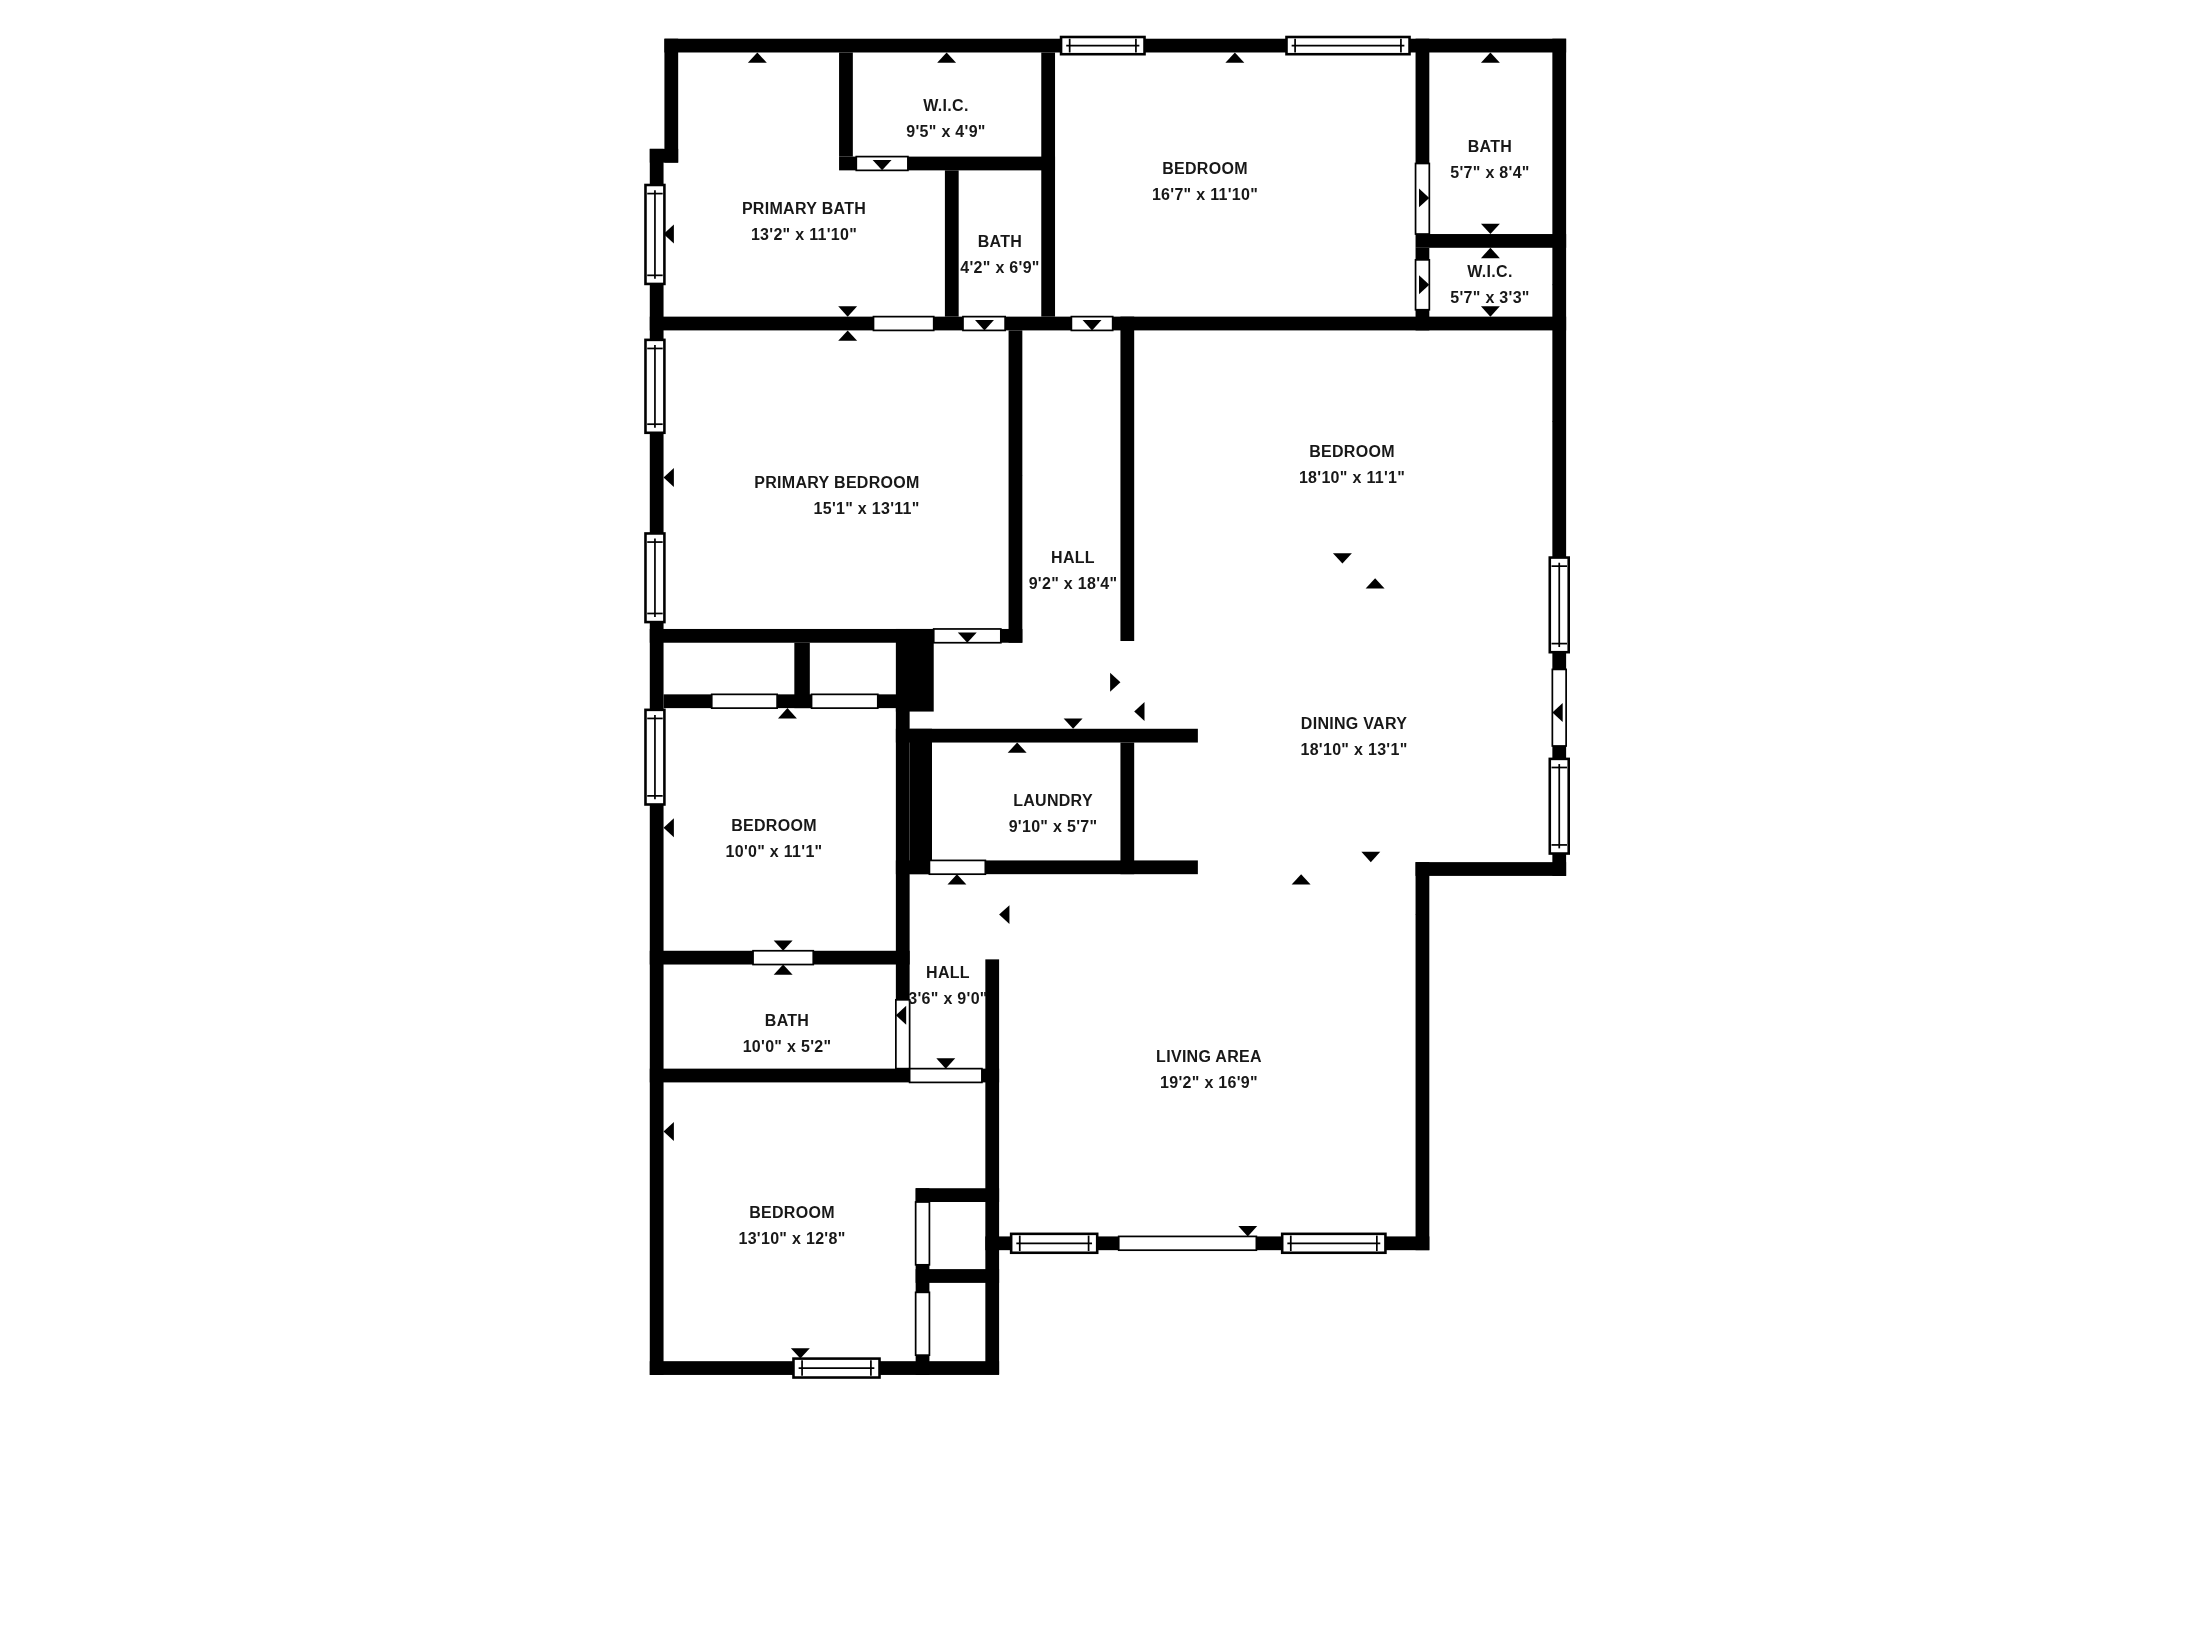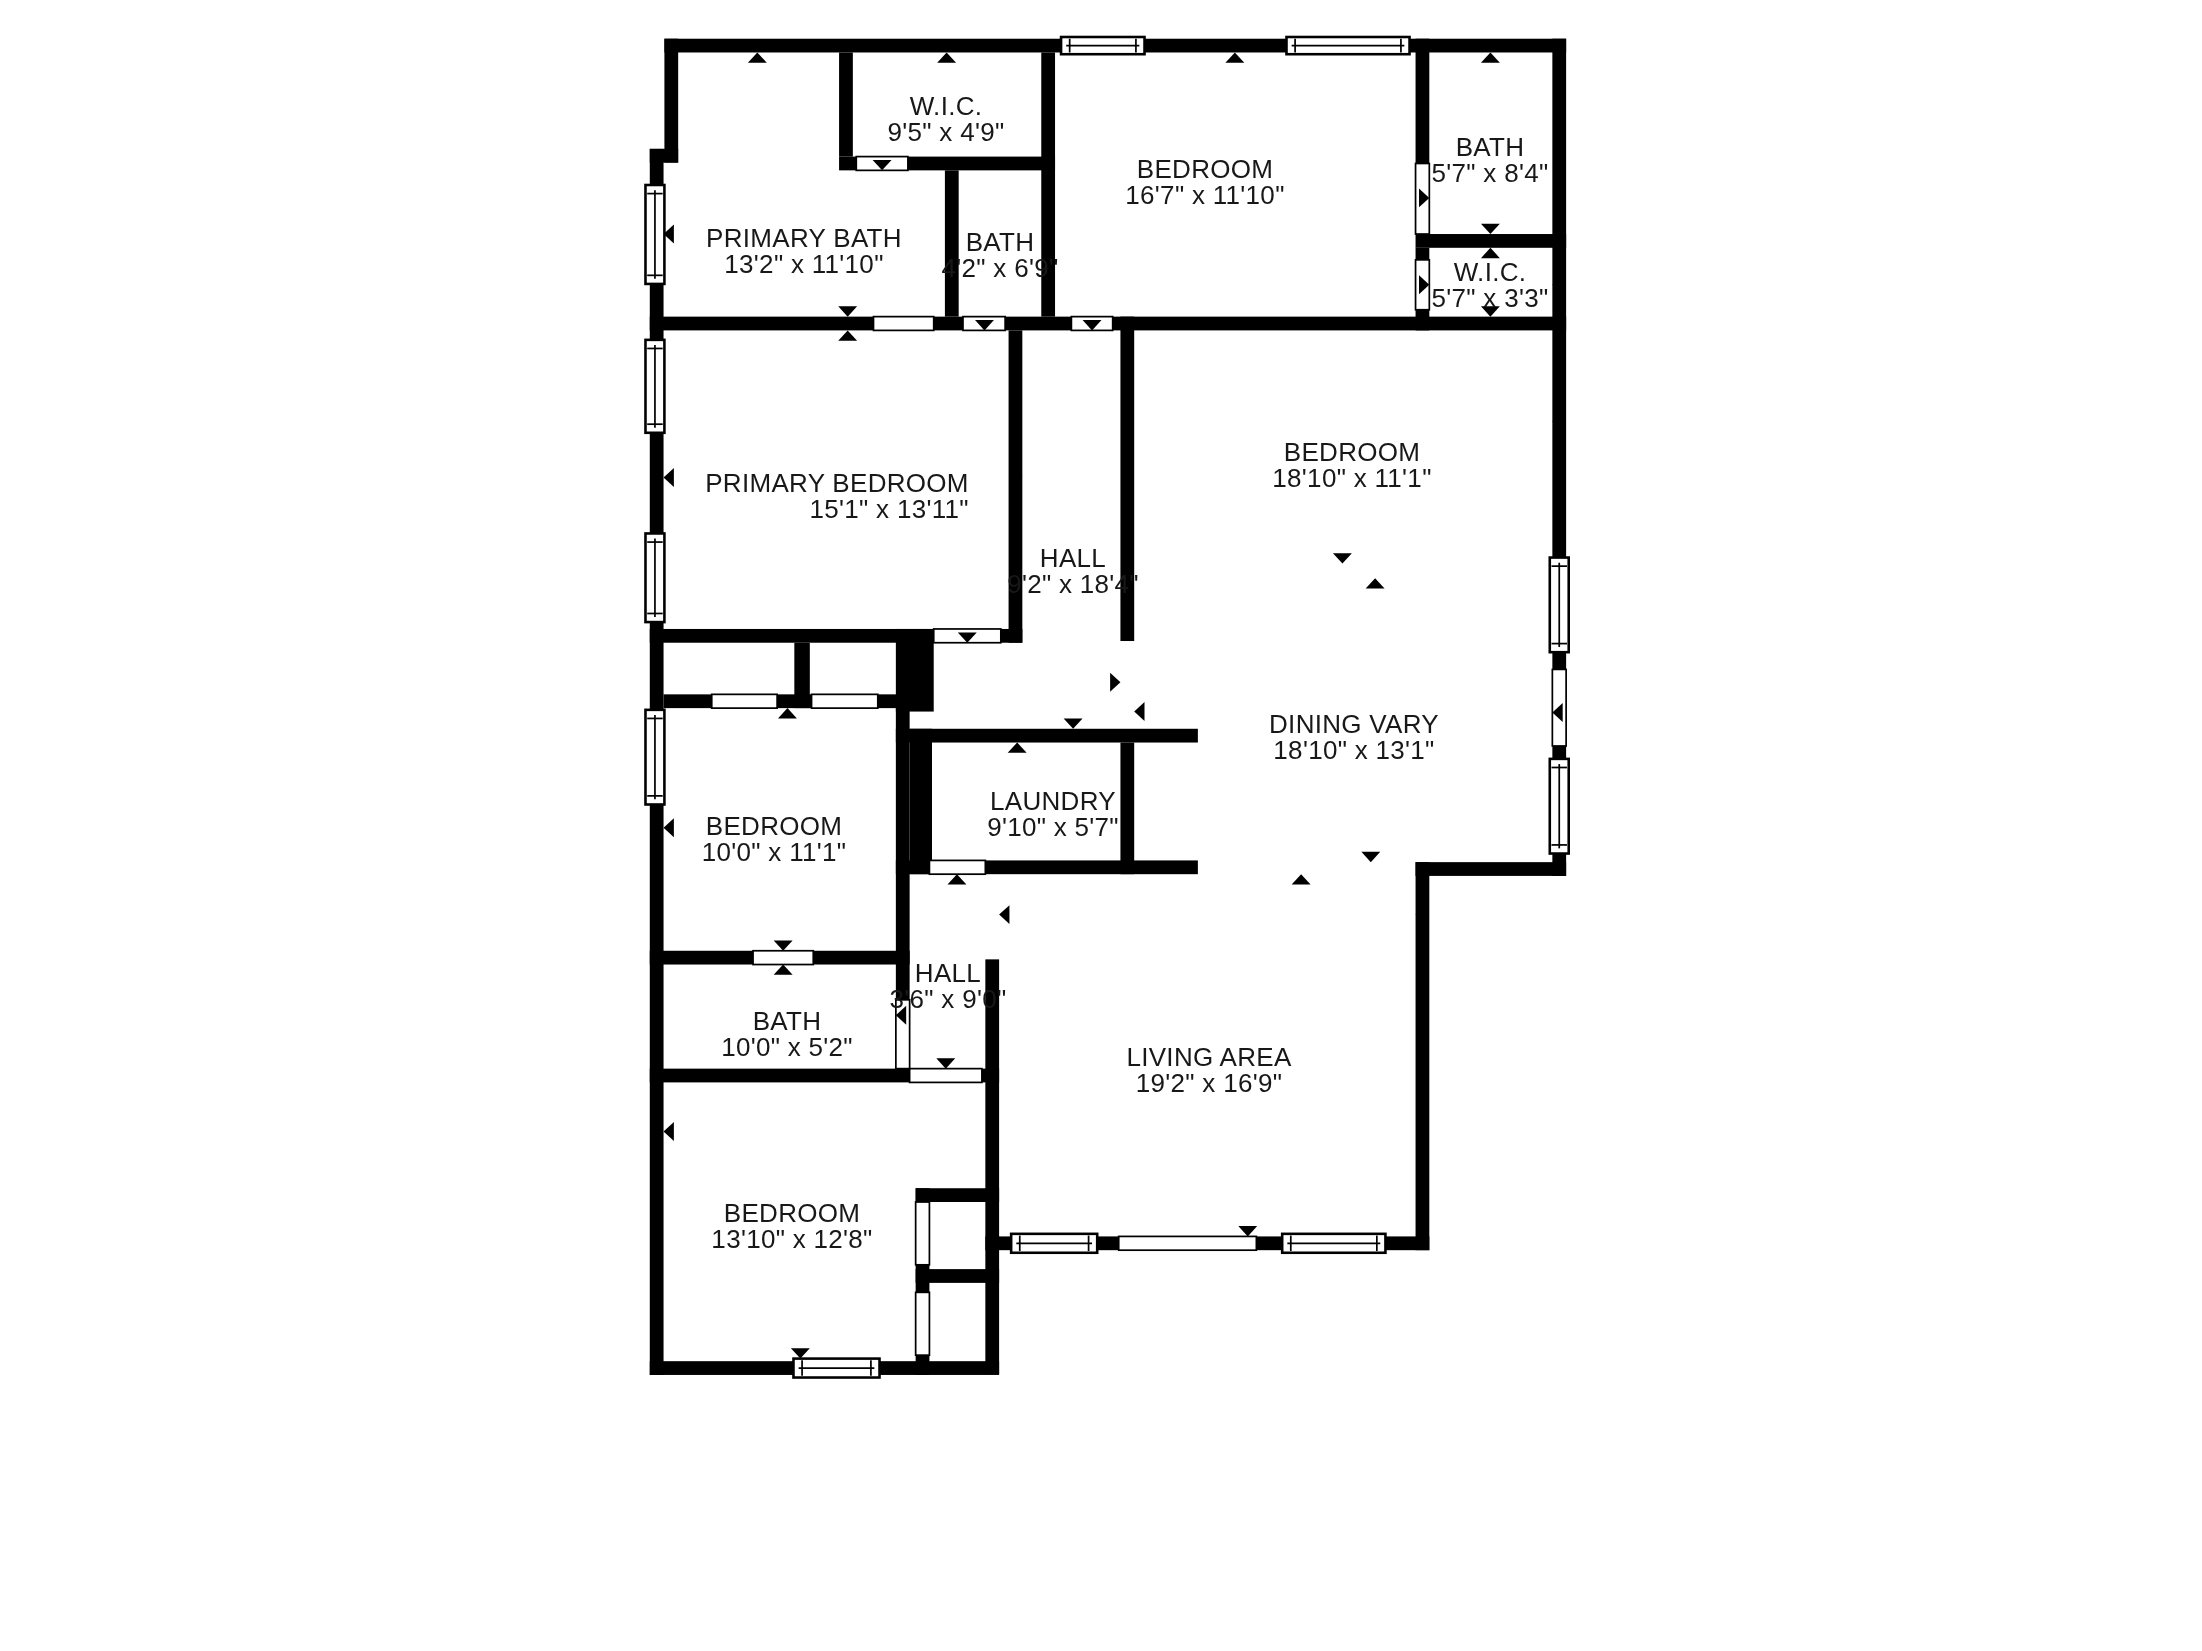--- a/index.html
+++ b/index.html
@@ -1,21 +1,21 @@
 <!DOCTYPE html>
 <html style="font-size:13.8px"><head>
 <meta charset="utf-8">
 <style>
   html,body{margin:0;padding:0;background:#ffffff;}
   .page{position:relative;width:2203px;height:1652px;background:#ffffff;overflow:hidden;
         font-family:"Liberation Sans",sans-serif;}
   .plan-svg{position:absolute;left:0;top:0;width:2203px;height:1652px;}
   .labels{position:absolute;left:0;top:0;width:2203px;height:1652px;pointer-events:none;}
   .room-label{position:absolute;transform:translate(-50%,-50%);text-align:center;
-              font-size:26px;line-height:26px;font-weight:400;color:#181818;
+              font-size:16px;line-height:26px;font-weight:700;color:#181818;
               white-space:nowrap;letter-spacing:0.3px;}
   .room-label .rn{}
   .room-label .rd{}
   .footer{position:absolute;left:1104px;top:1602px;transform:translateX(-50%);
           font-size:23px;letter-spacing:0.5px;color:#a9a9a9;white-space:nowrap;}
   
   .wall{fill:#000000;stroke:none;}
   .door{fill:#ffffff;stroke:#000000;stroke-width:2;}
   .win rect{fill:#ffffff;stroke:#000000;stroke-width:3;}
   .win line{stroke:#000000;stroke-width:2;}
@@ -198,21 +198,21 @@
       <path class="mk" d="M1657 1052 L1657 1074 L1645 1063 Z"></path>
 
       <path class="mk" d="M1176 542 L1176 564 L1188 553 Z"></path>
       <path class="mk" d="M1649 219 L1649 241 L1661 230 Z"></path>
       <path class="mk" d="M1649 320 L1649 342 L1661 331 Z"></path>
       <path class="mk" d="M1290 782 L1290 804 L1302 793 Z"></path>
     </g>
   </svg>
 
   <div class="labels">
-    <div class="room-label" style="left:804px;top:222px;margin-top:29px;">
+    <div class="room-label" style="left:804px;top:222px;">
       <div class="rn">PRIMARY BATH</div>
       <div class="rd">13'2" x 11'10"</div>
     </div>
     <div class="room-label" style="left:946px;top:119px;">
       <div class="rn">W.I.C.</div>
       <div class="rd">9'5" x 4'9"</div>
     </div>
     <div class="room-label" style="left:1000px;top:255px;">
       <div class="rn">BATH</div>
       <div class="rd">4'2" x 6'9"</div>

